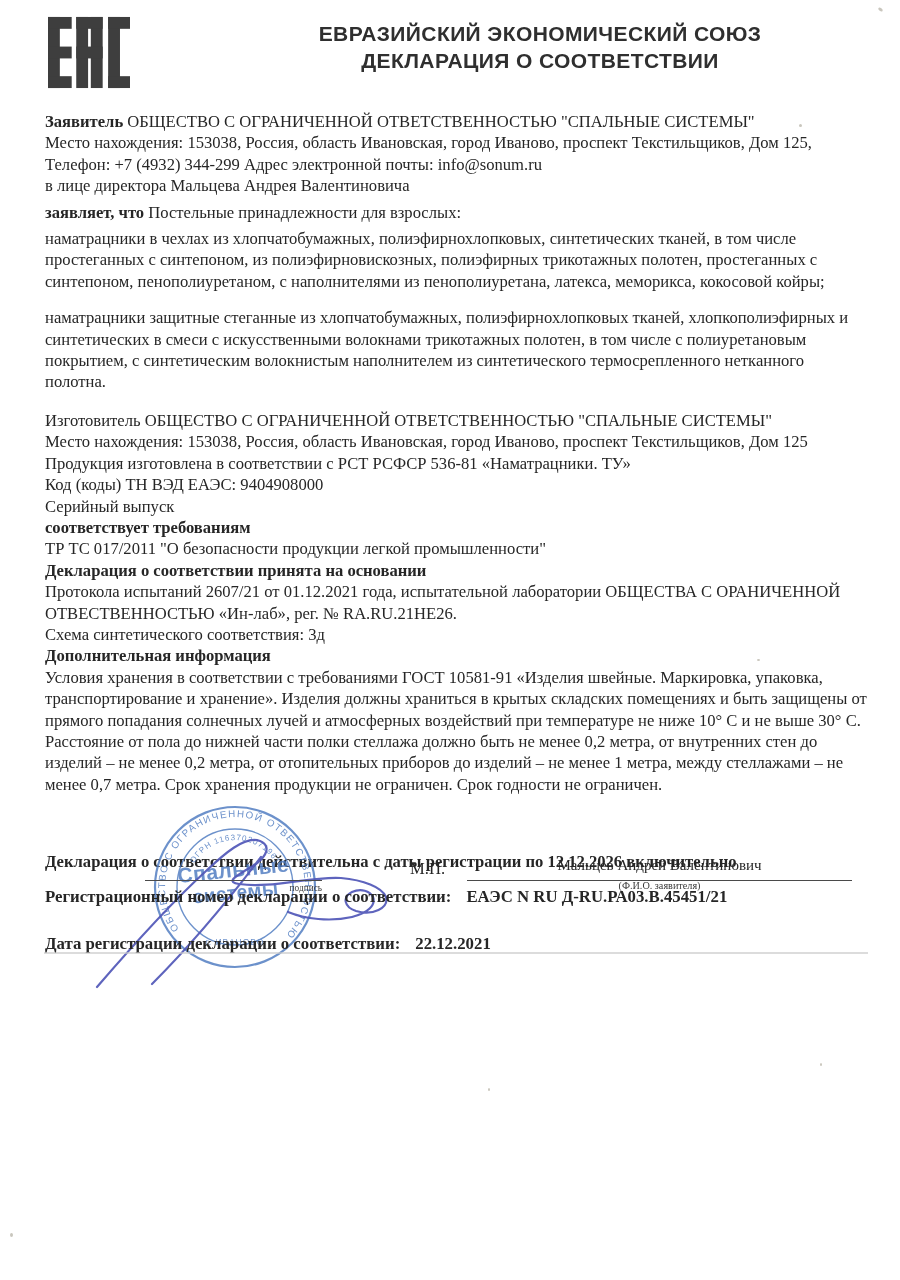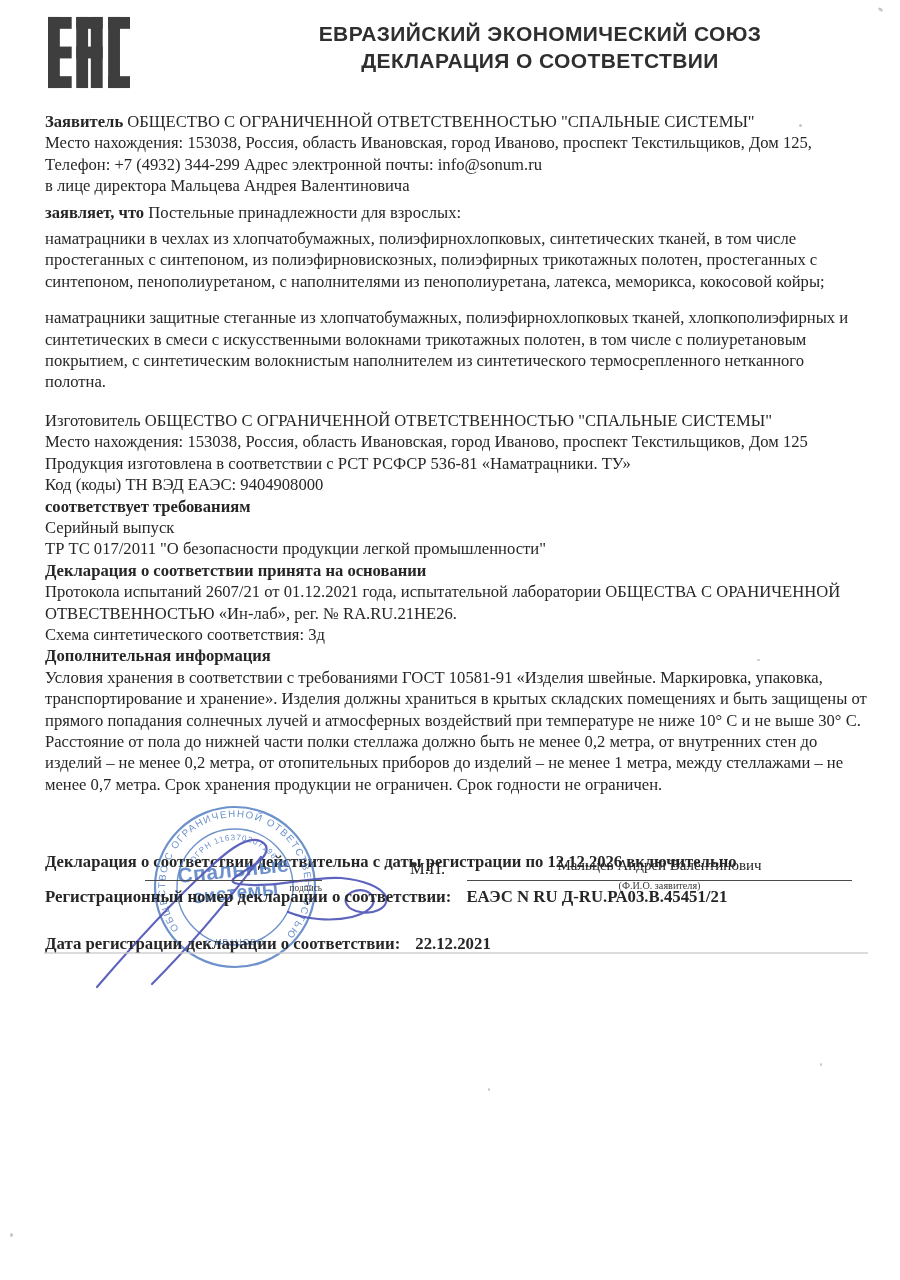--- a/index.html
+++ b/index.html
@@ -80,23 +80,23 @@
     <p>в лице директора Мальцева Андрея Валентиновича</p>
     <p class="sp-декл"><b>заявляет, что</b> <span>Постельные принадлежности для взрослых:</span></p>
 
     <p class="sp-декл">наматрацники в чехлах из хлопчатобумажных, полиэфирнохлопковых, синтетических тканей, в том числе простеганных с синтепоном, из полиэфирновискозных, полиэфирных трикотажных полотен, простеганных с синтепоном, пенополиуретаном, с наполнителями из пенополиуретана, латекса, меморикса, кокосовой койры;</p>
     <p class="sp-para2">наматрацники защитные стеганные из хлопчатобумажных, полиэфирнохлопковых тканей, хлопкополиэфирных и синтетических в смеси с искусственными волокнами трикотажных полотен, в том числе с полиуретановым покрытием, с синтетическим волокнистым наполнителем из синтетического термосрепленного нетканного полотна.</p>
 
     <p class="sp-изгот">Изготовитель ОБЩЕСТВО С ОГРАНИЧЕННОЙ ОТВЕТСТВЕННОСТЬЮ "СПАЛЬНЫЕ СИСТЕМЫ"</p>
     <p>Место нахождения: 153038, Россия, область Ивановская, город Иваново, проспект Текстильщиков, Дом 125</p>
     <p>Продукция изготовлена в соответствии с РСТ РСФСР 536-81 «Наматрацники. ТУ»</p>
     <p>Код (коды) ТН ВЭД ЕАЭС: 9404908000</p>
+    <p>Серийный выпуск</p>
+
     <p><b>соответствует требованиям</b></p>
-
-    <p>Серийный выпуск</p>
     <p>ТР ТС 017/2011 "О безопасности продукции легкой промышленности"</p>
 
     <p><b>Декларация о соответствии принята на основании</b></p>
     <p>Протокола испытаний 2607/21 от 01.12.2021 года, испытательной лаборатории ОБЩЕСТВА С ОРАНИЧЕННОЙ ОТВЕСТВЕННОСТЬЮ «Ин-лаб», рег. № RA.RU.21НЕ26.</p>
     <p>Схема синтетического соответствия: 3д</p>
 
     <p><b>Дополнительная информация</b></p>
     <p>Условия хранения в соответствии с требованиями ГОСТ 10581-91 «Изделия швейные. Маркировка, упаковка, транспортирование и хранение». Изделия должны храниться в крытых складских помещениях и быть защищены от прямого попадания солнечных лучей и атмосферных воздействий при температуре не ниже 10° С и не выше 30° С. Расстояние от пола до нижней части полки стеллажа должно быть не менее 0,2 метра, от внутренних стен до изделий – не менее 0,2 метра, от отопительных приборов до изделий – не менее 1 метра, между стеллажами – не менее 0,7 метра. Срок хранения продукции не ограничен. Срок годности не ограничен.</p>
   </div>
 

